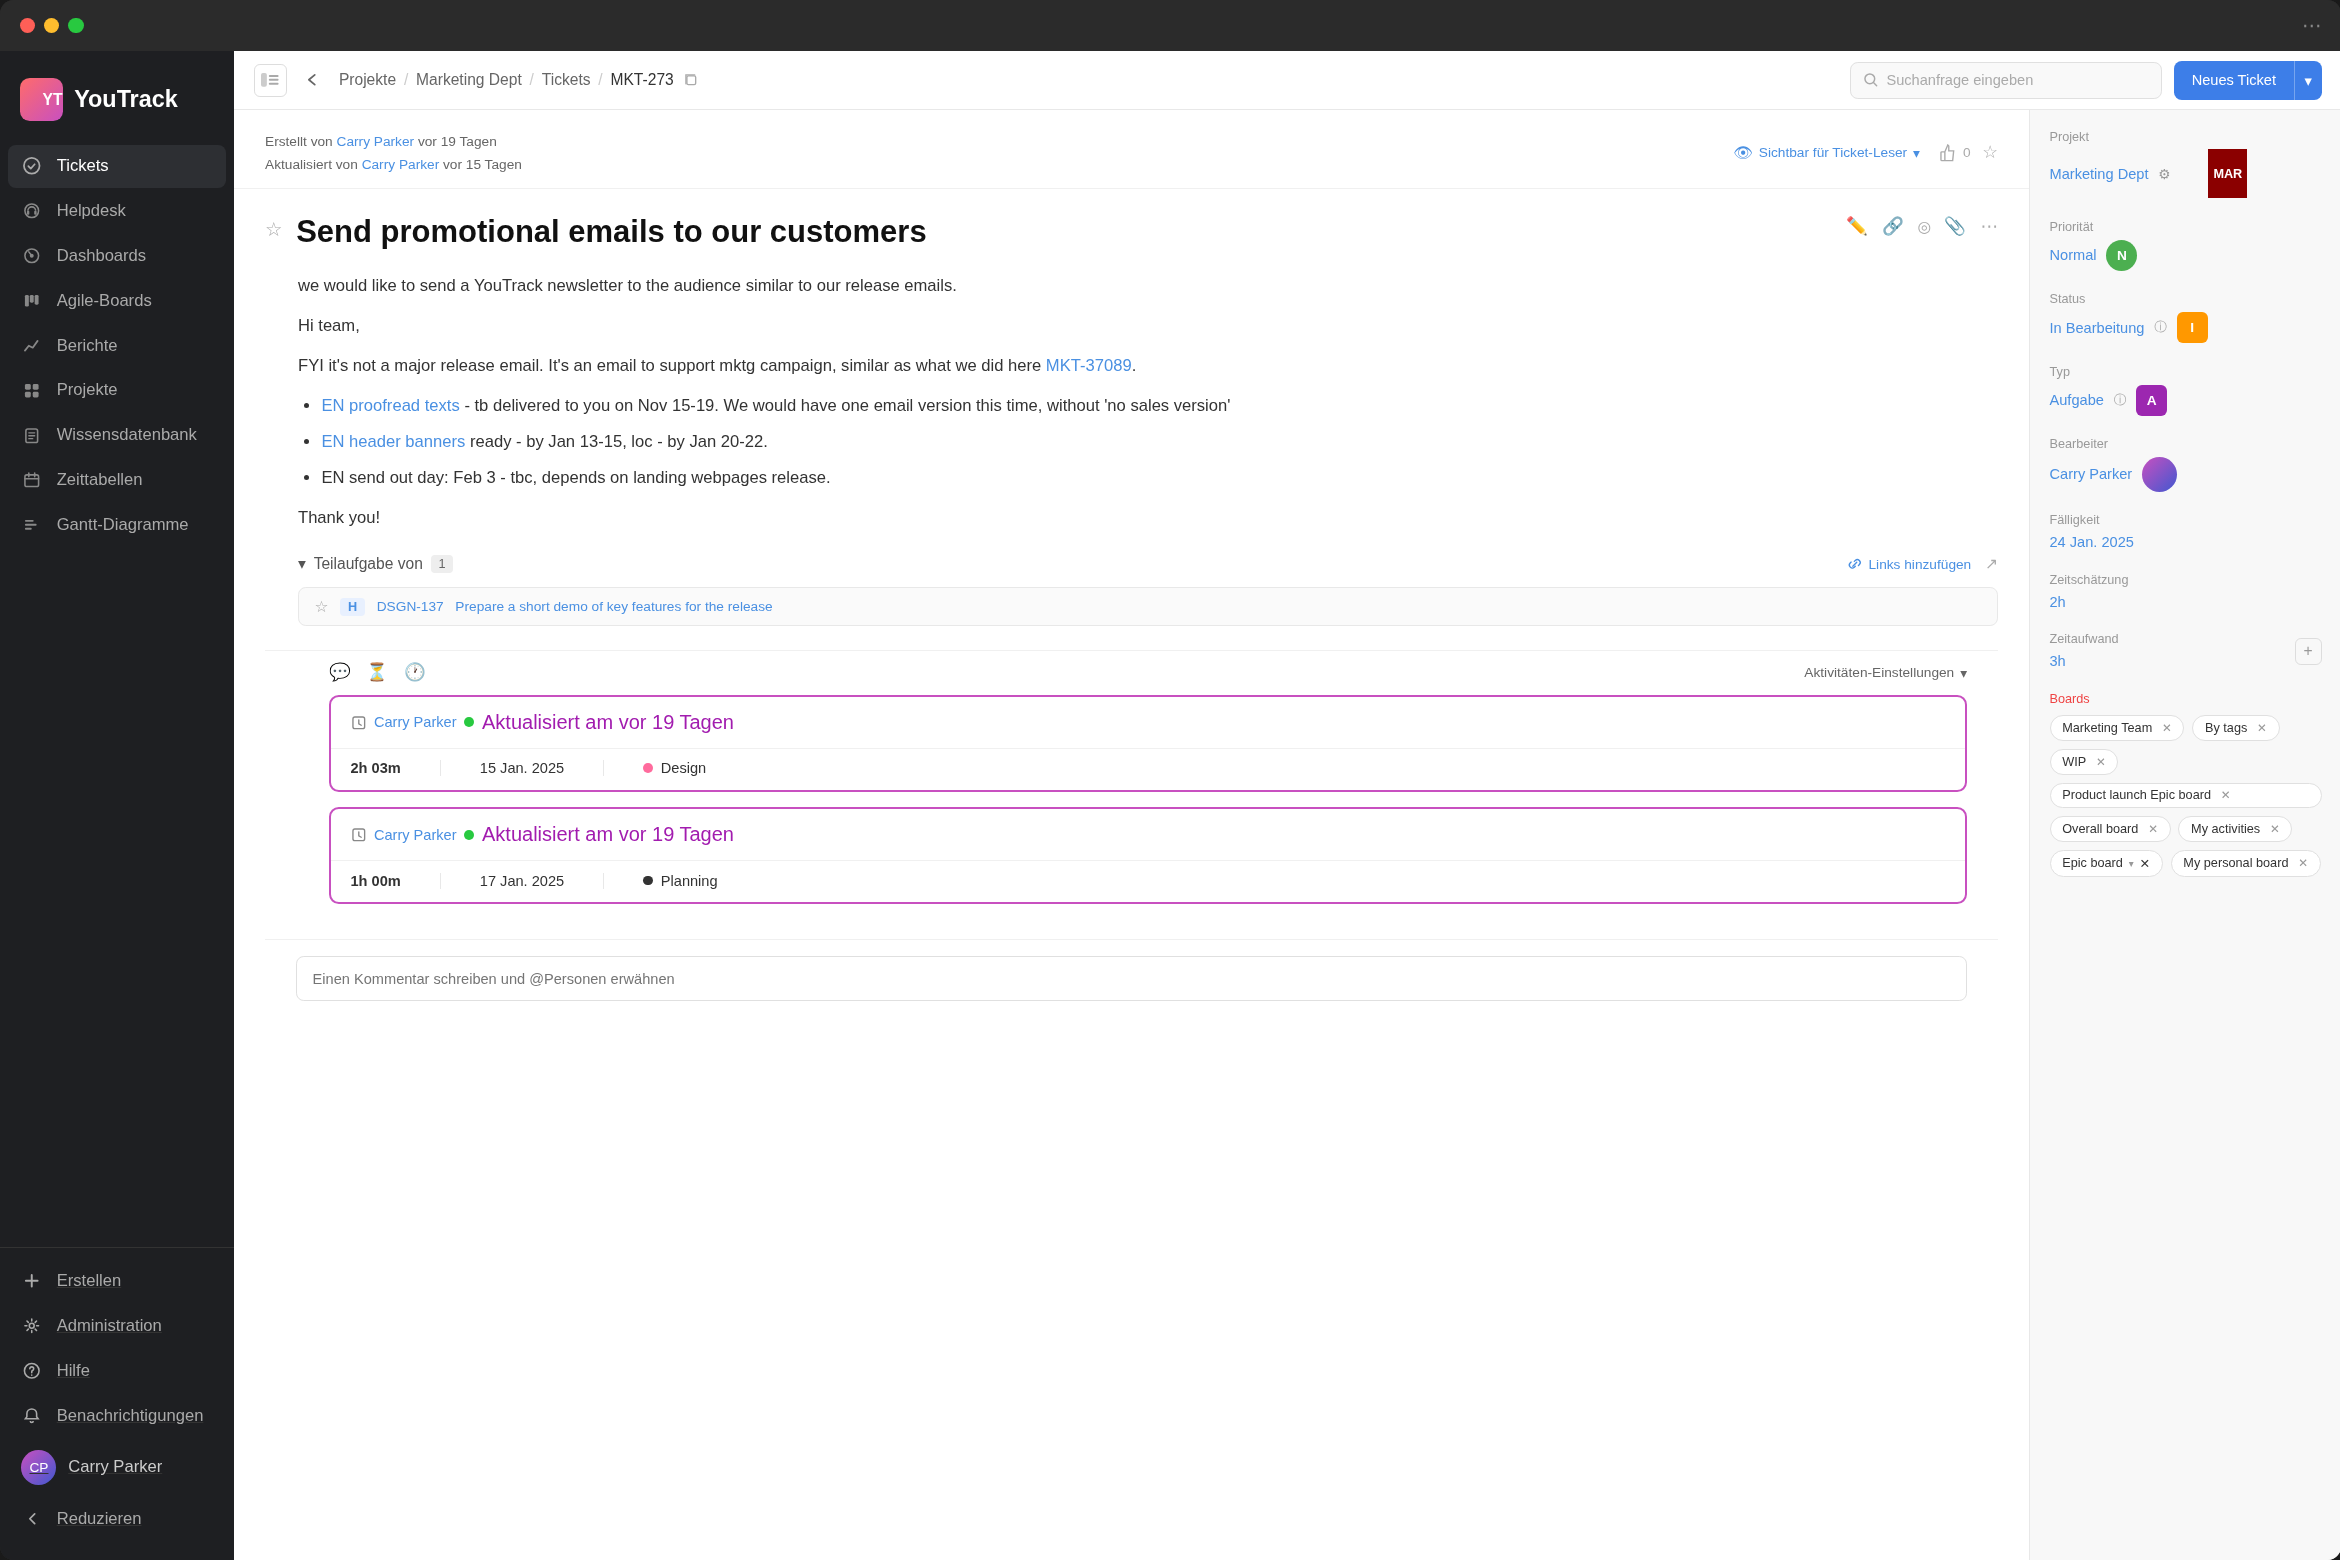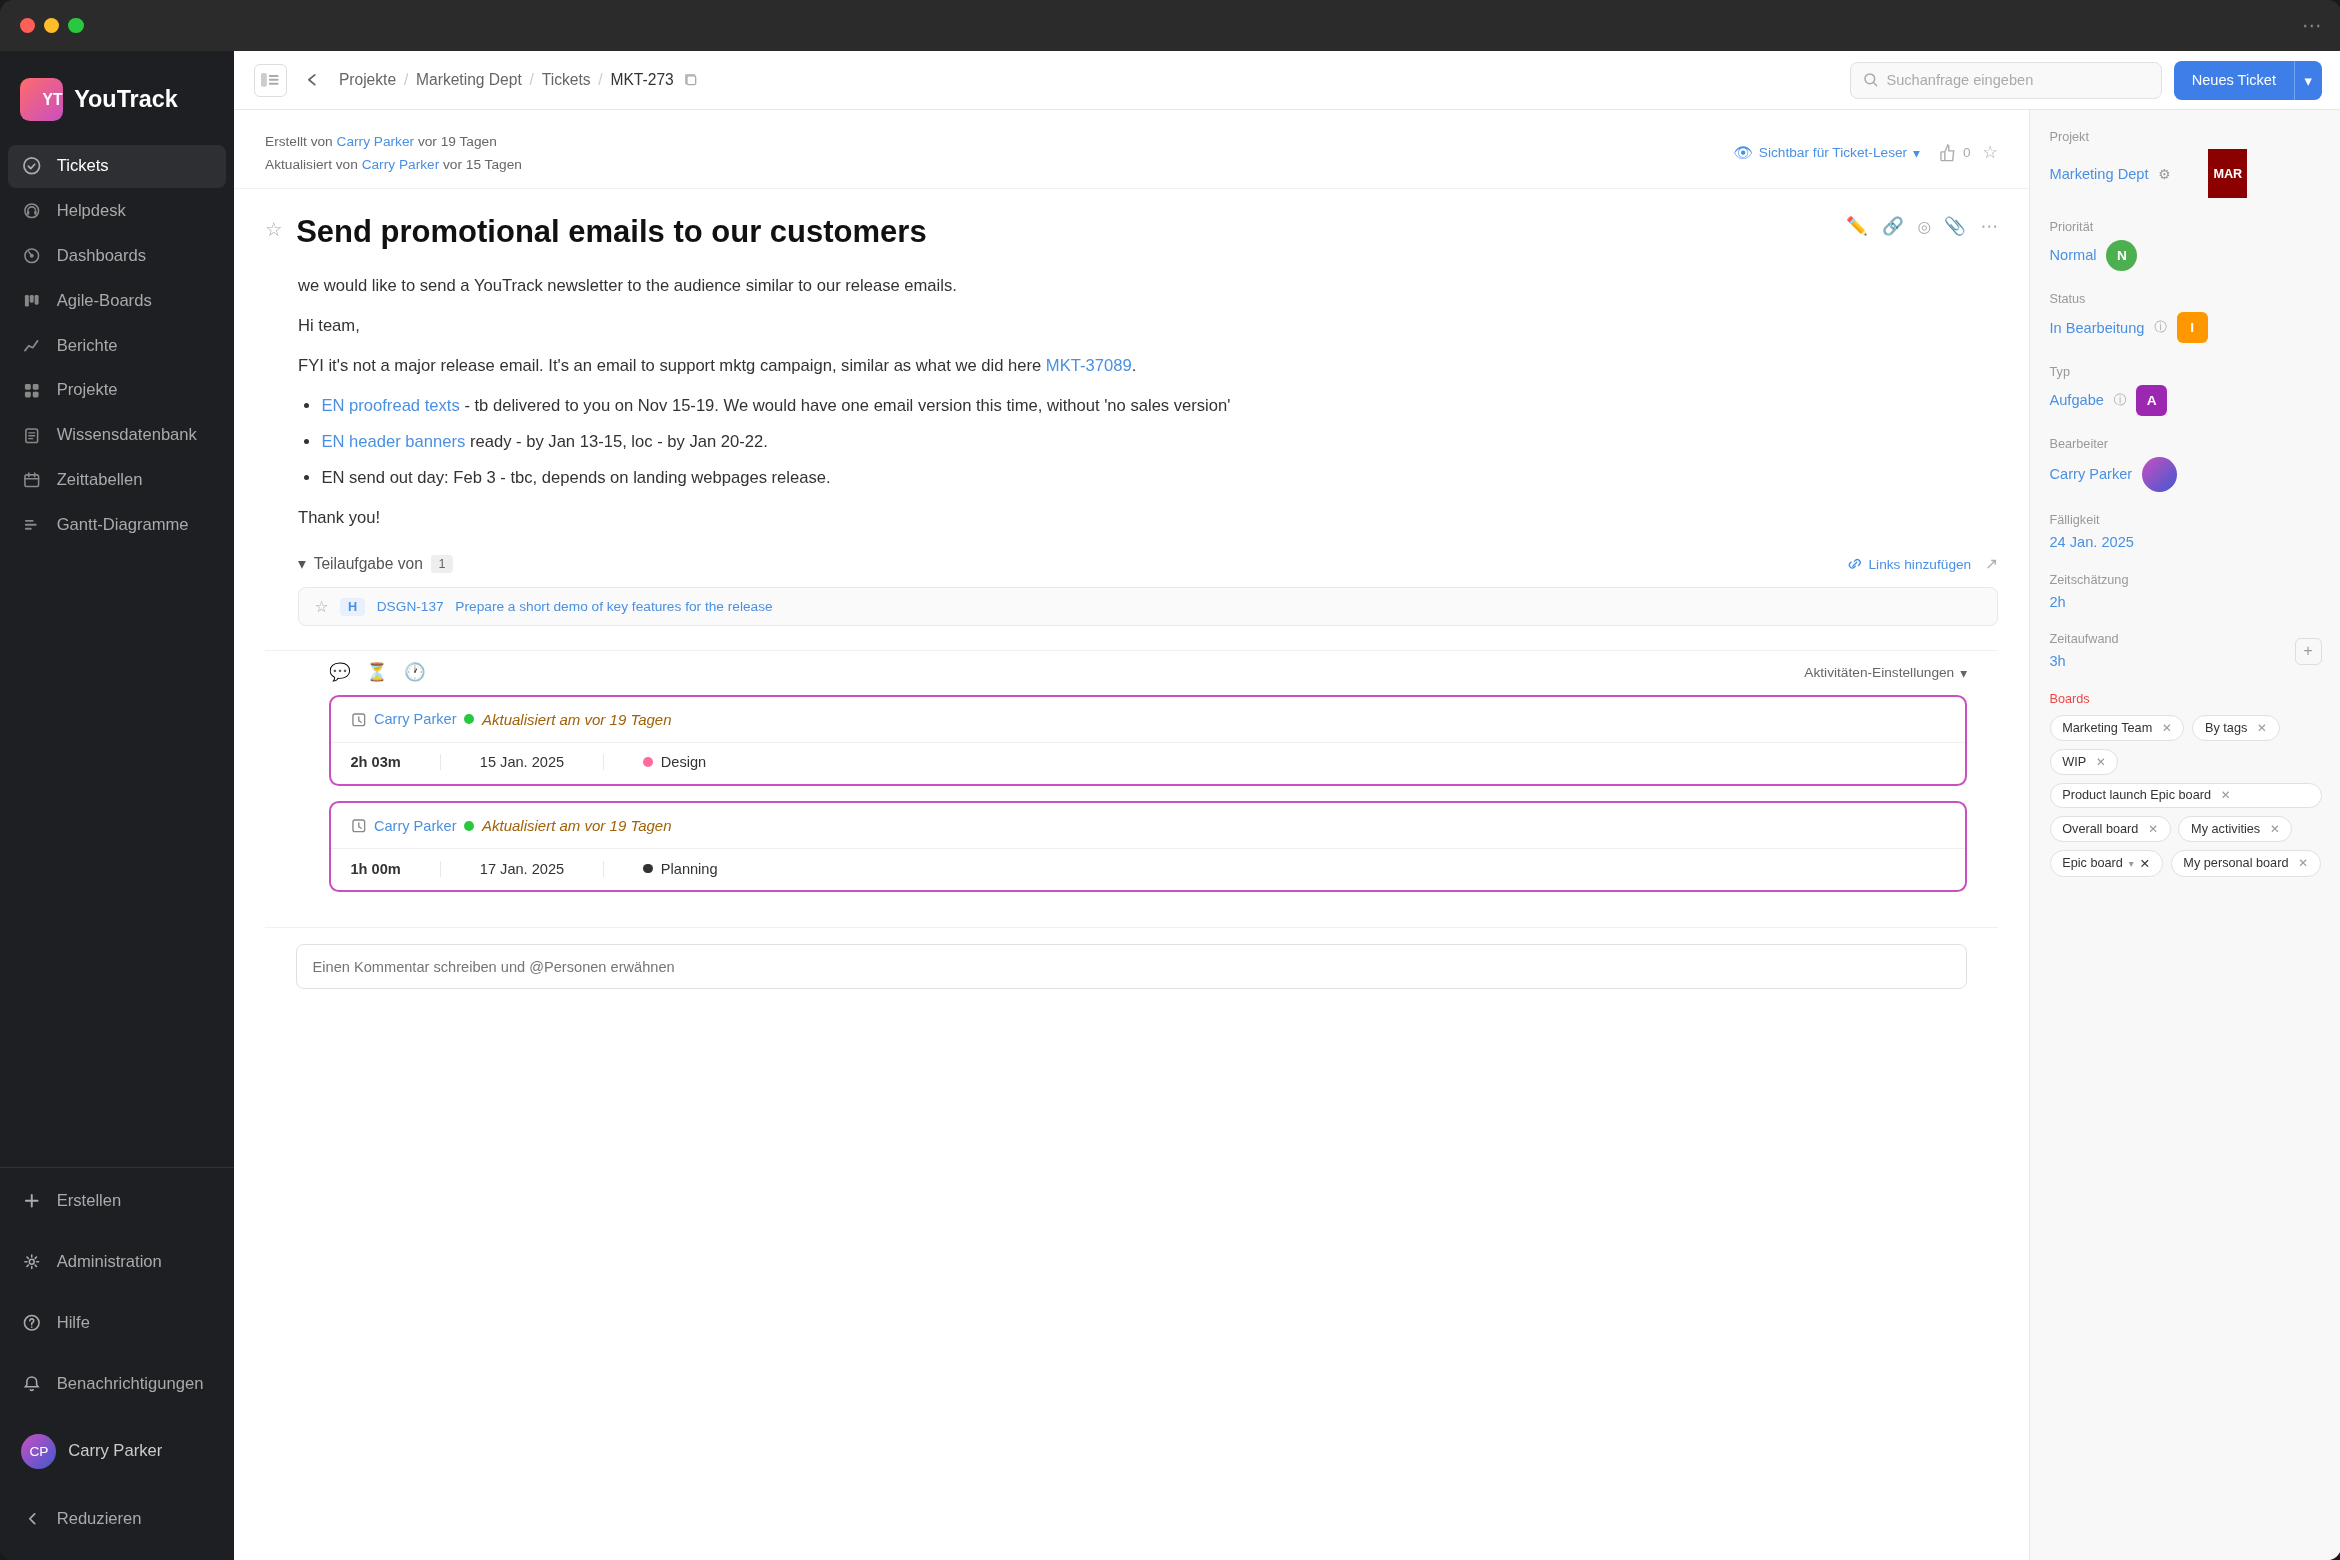--- a/index.html
+++ b/index.html
@@ -22,21 +22,21 @@
     .sidebar { width: 234px; background: #1e1f22; display: flex; flex-direction: column; padding: 11.7px 0; flex-shrink: 0; }
     .sidebar-logo { display: flex; align-items: center; gap: 11.7px; padding: 15.6px 19.5px 23.4px; }
     .logo-icon { width: 43px; height: 43px; background: linear-gradient(135deg, #ff6b6b, #c850c0); border-radius: 9.8px; display: flex; align-items: center; justify-content: flex-end; color: white; font-weight: bold; font-size: 15.6px; }
     .logo-text { color: white; font-size: 23.4px; font-weight: 600; }
 
     .sidebar-nav { flex: 1; padding: 0 7.8px; display: flex; flex-direction: column; gap: 2px; }
     .nav-item { display: flex; align-items: center; gap: 13.7px; padding: 10.7px 13.7px; border-radius: 7.8px; color: #aaa; font-size: 16.6px; cursor: pointer; }
     .nav-item.active { background: #2d2f33; color: #fff; }
     .nav-icon { width: 21.5px; height: 21.5px; display: flex; align-items: center; justify-content: center; flex-shrink: 0; }
 
-    .sidebar-bottom { padding: 7.8px; display: flex; flex-direction: column; gap: 18px; border-top: 1px solid #333; margin-top: 7.8px; padding-top: 11.7px; }
+    .sidebar-bottom { padding: 7.8px; display: flex; flex-direction: column; gap: 2px; border-top: 1px solid #333; margin-top: 7.8px; padding-top: 11.7px; text-decoration: underline; }
     .bottom-item { display: flex; align-items: center; gap: 13.7px; padding: 10.7px 13.7px; border-radius: 7.8px; color: #aaa; font-size: 16.6px; cursor: pointer; }
 
     .user-item { display: flex; align-items: center; gap: 11.7px; padding: 10.7px 13.7px; border-radius: 7.8px; color: #ccc; font-size: 16.6px; cursor: pointer; }
     .user-avatar { width: 35px; height: 35px; border-radius: 50%; background: linear-gradient(135deg, #c850c0, #4158d0); display: flex; align-items: center; justify-content: center; color: white; font-size: 13.7px; flex-shrink: 0; }
 
     .collapse-item { display: flex; align-items: center; gap: 13.7px; padding: 10.7px 13.7px; border-radius: 7.8px; color: #aaa; font-size: 16.6px; cursor: pointer; }
 
     
     .main { flex: 1; background: #f5f5f5; display: flex; flex-direction: column; overflow: hidden; }
 
@@ -97,21 +97,21 @@
 
     .activity-toolbar { display: flex; align-items: center; padding: 11.7px 31px 11.7px 64px; border-top: 1px solid #f0f0f0; gap: 15.6px; }
     .activity-icon { color: #888; font-size: 17.6px; cursor: pointer; }
     .activity-settings { margin-left: auto; display: flex; align-items: center; gap: 5.9px; color: #666; font-size: 13.7px; cursor: pointer; }
 
     .activity-section { padding: 0 31px 19.5px 64px; }
     .activity-entry { border: 2px solid #c850c0; border-radius: 9.8px; margin-bottom: 15.6px; overflow: hidden; background: white; }
     .activity-row { padding: 13.7px 19.5px; display: flex; align-items: center; gap: 7.8px; }
     .activity-user { color: #4a90e2; font-size: 14.6px; font-weight: 500; cursor: pointer; }
     .activity-status { width: 9.8px; height: 9.8px; border-radius: 50%; background: #28c940; flex-shrink: 0; }
-    .activity-time { color: #a16207; font-size: 15px; font-style: italic; }
+    .activity-time { color: #a21caf; font-size: 20px; }
     .activity-details { padding: 11.7px 19.5px 13.7px; border-top: 1px solid #f0f0f0; display: flex; align-items: center; gap: 0; }
     .activity-detail-item { display: flex; align-items: center; gap: 7.8px; font-size: 14.6px; color: #333; padding-right: 39px; }
     .activity-detail-item + .activity-detail-item { padding-left: 39px; border-left: 1px solid #e8e8e8; }
     .activity-dot { width: 9.8px; height: 9.8px; border-radius: 50%; flex-shrink: 0; }
     .dot-pink { background: #ff6b9d; }
     .dot-dark { background: #333; }
 
     
     .right-sidebar { width: 312px; background: #f8f8f8; border-left: 1px solid #e8e8e8; overflow-y: auto; flex-shrink: 0; padding: 19.5px; }
     .rs-field { margin-bottom: 21.5px; }

